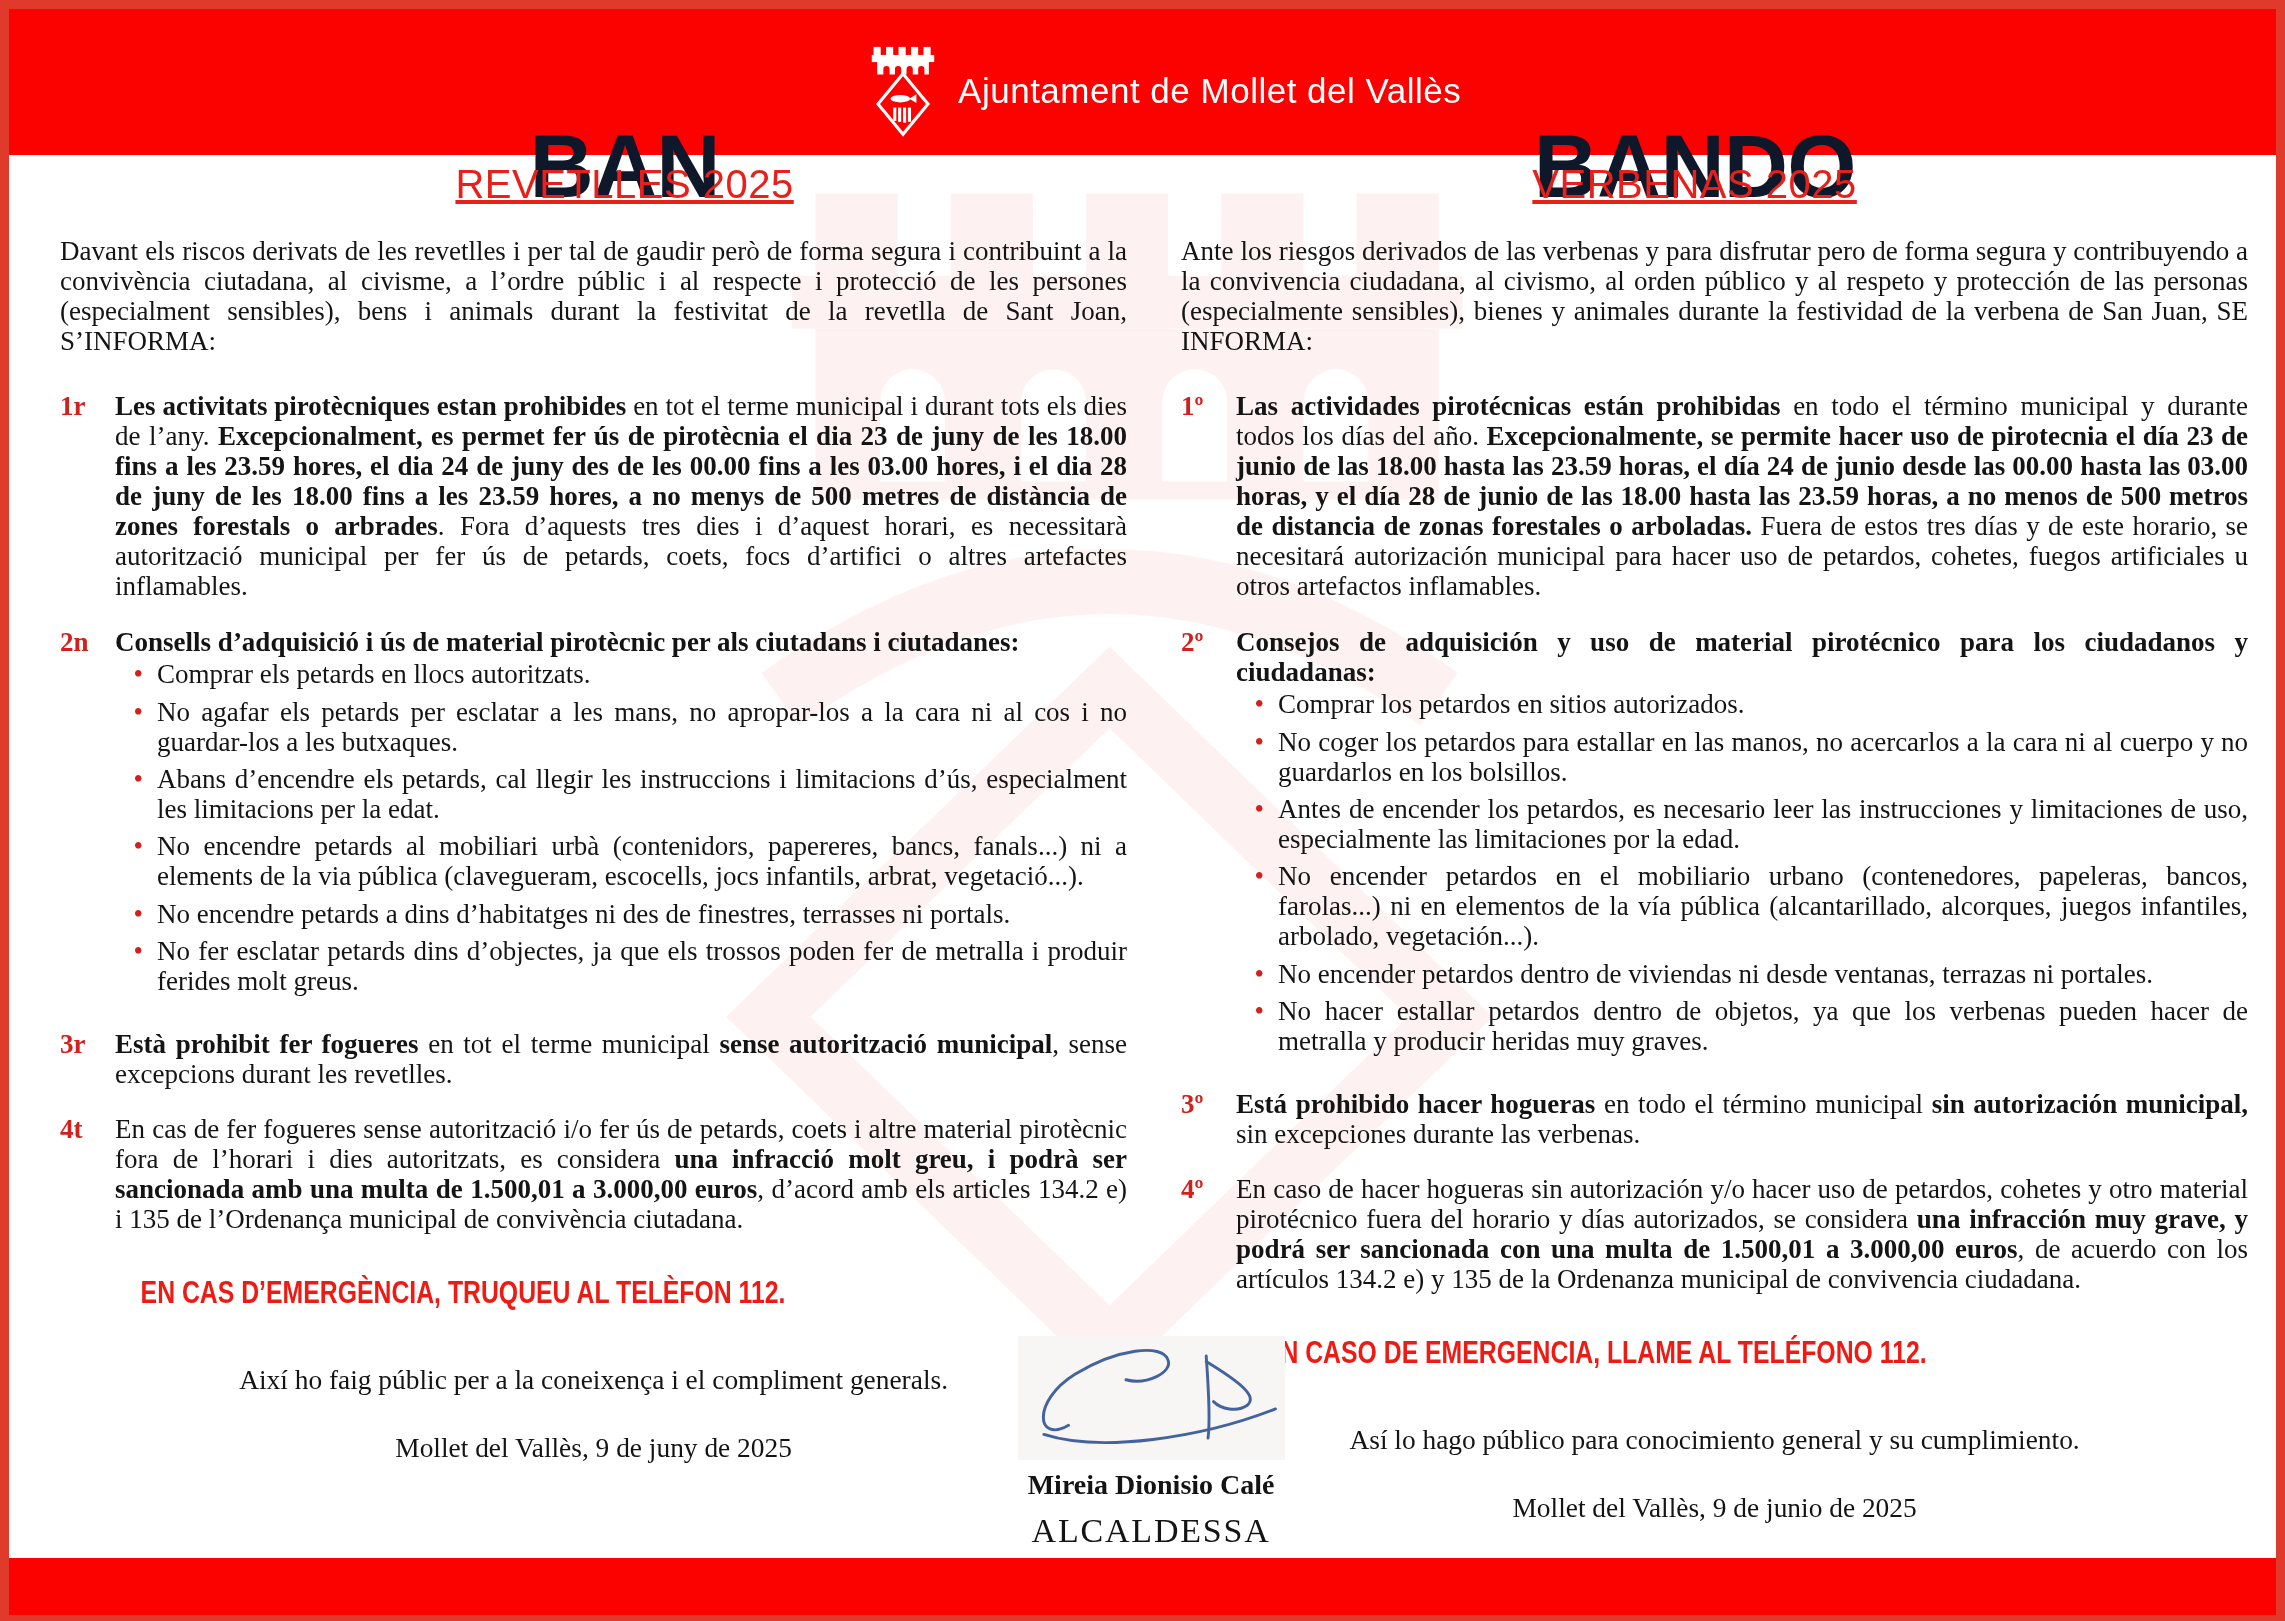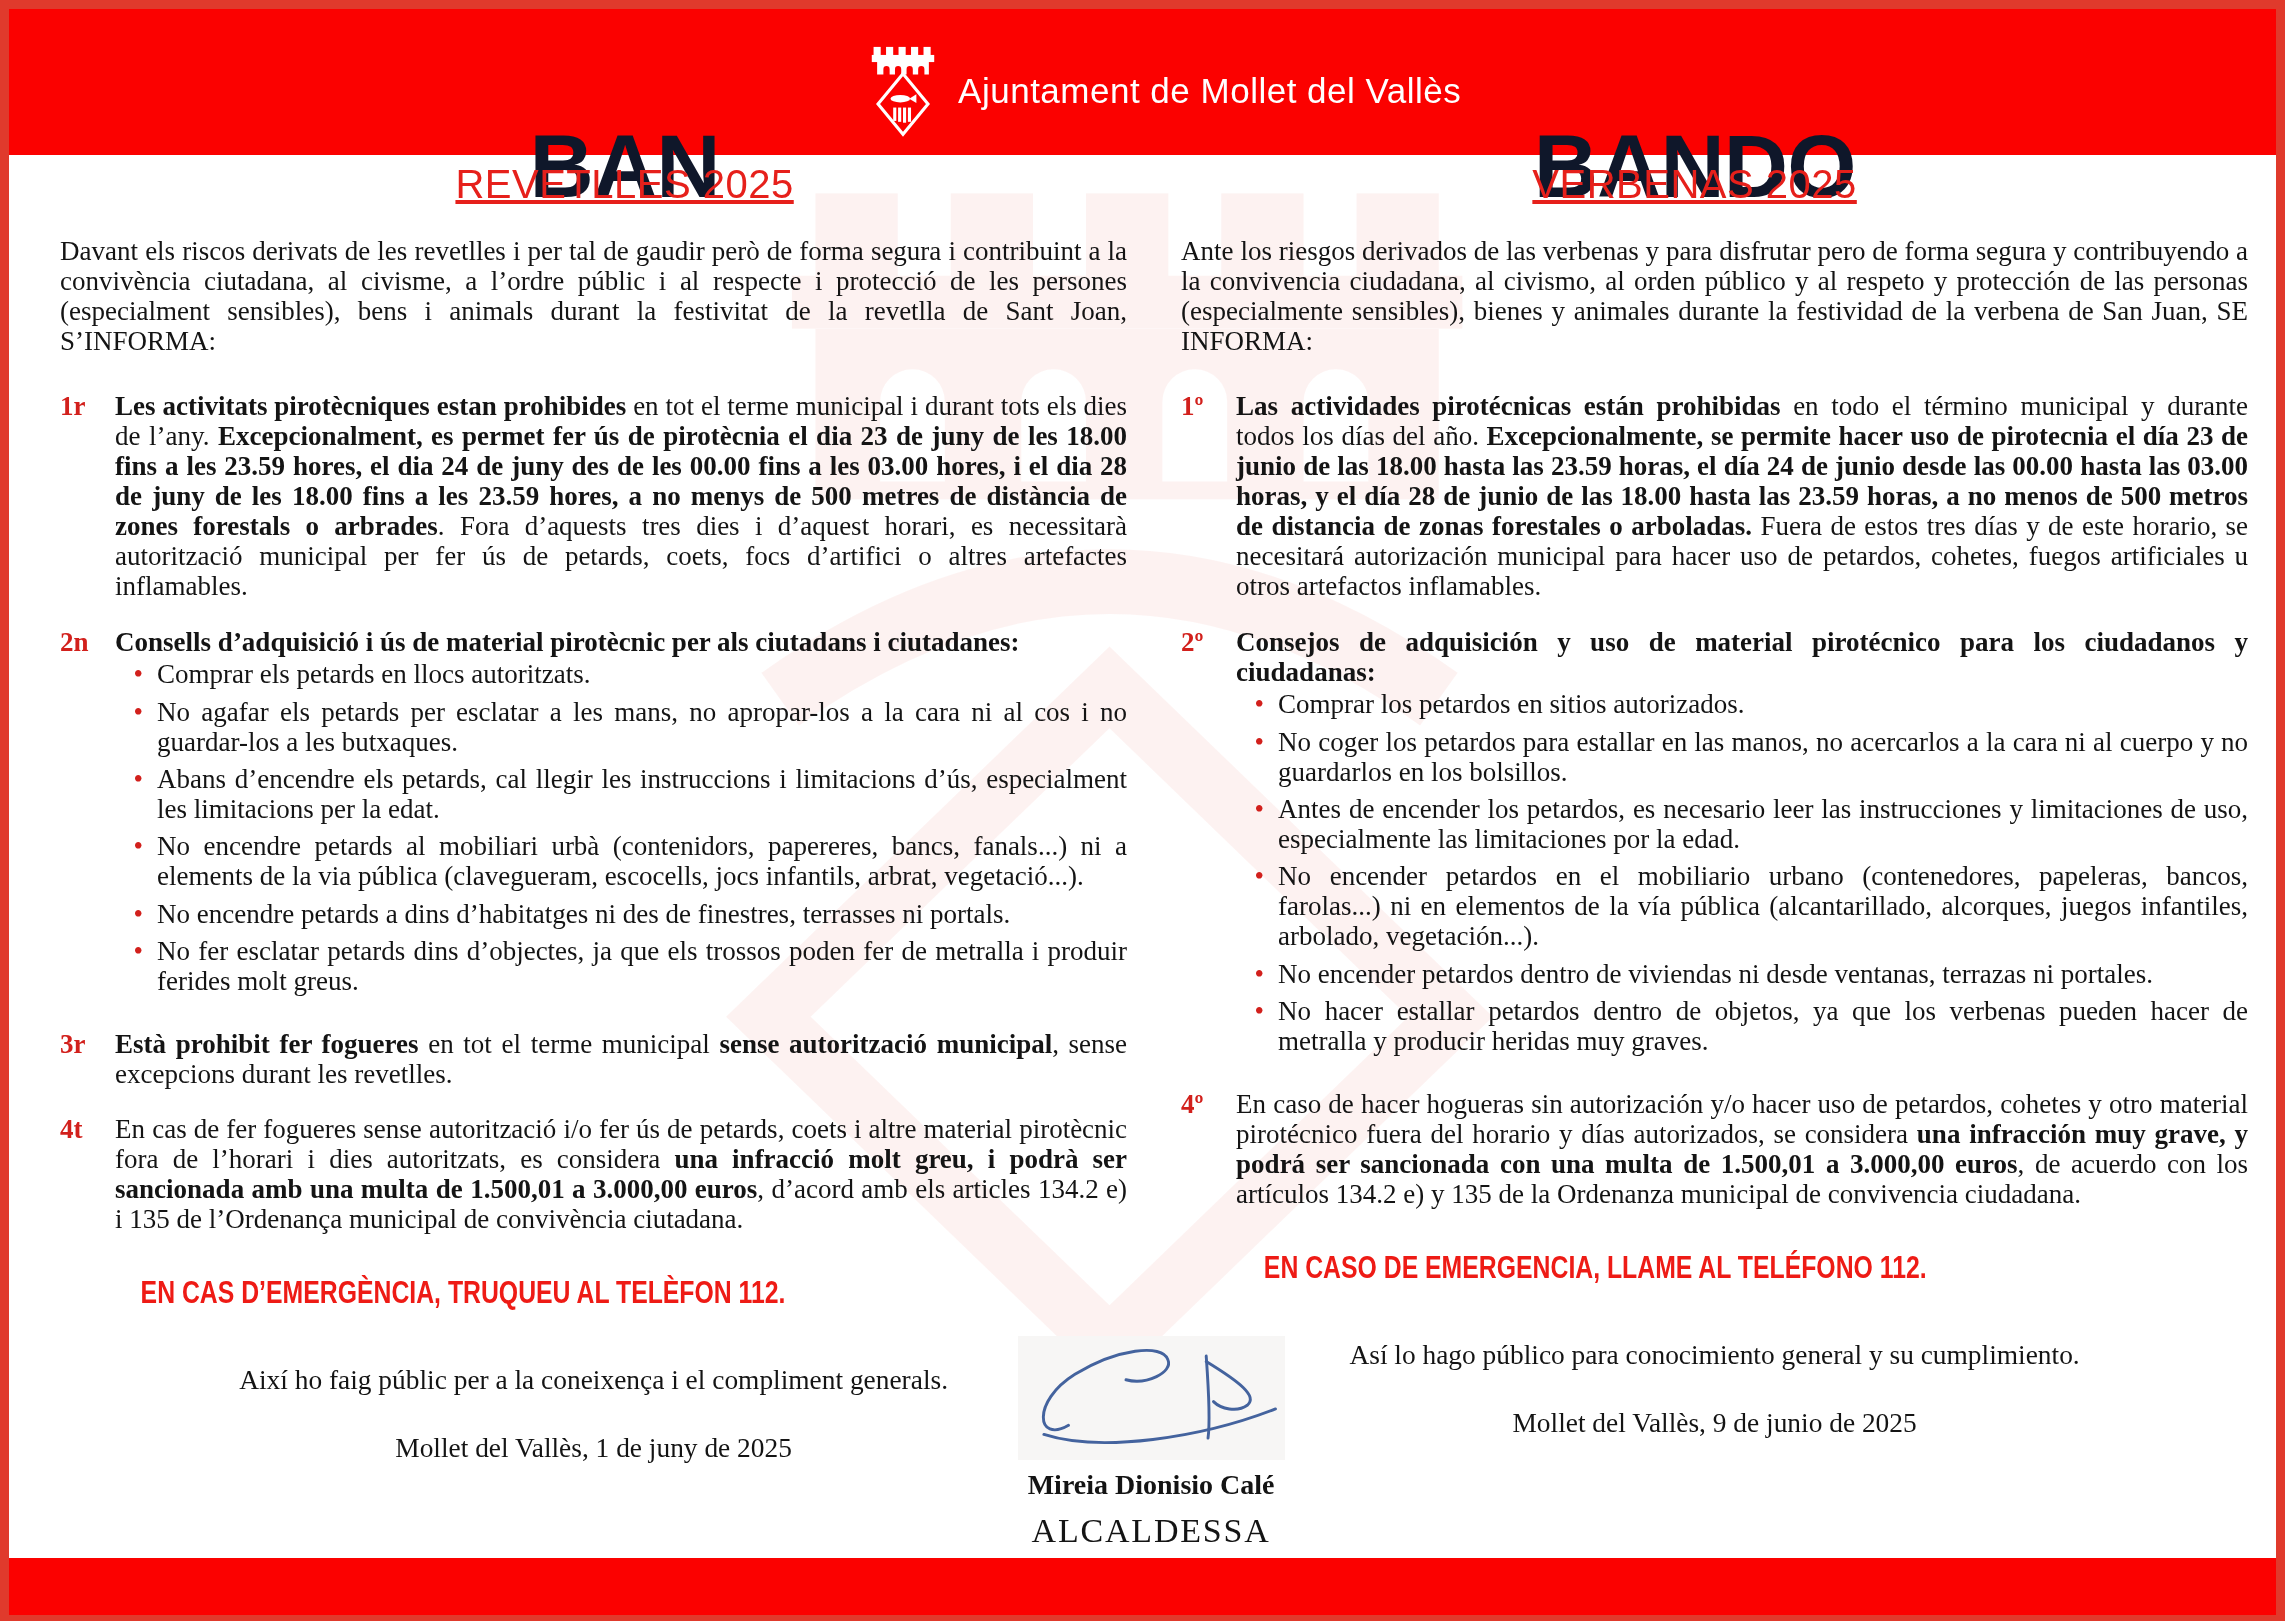--- a/index.html
+++ b/index.html
@@ -155,21 +155,21 @@
       <div class="item-body"><span class="rb">Està prohibit fer fogueres </span><span>en tot el terme municipal </span><span class="rb">sense autorització municipal</span><span>, sense excepcions durant les revetlles.</span></div>
     </div>
 
     <div class="item gap-sm">
       <span class="num">4t</span>
       <div class="item-body"><span>En cas de fer fogueres sense autorització i/o fer ús de petards, coets i altre material pirotècnic fora de l’horari i dies autoritzats, es considera </span><span class="rb">una infracció molt greu, i podrà ser sancionada amb una multa de 1.500,01 a 3.000,00 euros</span><span>, d’acord amb els articles 134.2 e) i 135 de l’Ordenança municipal de convivència ciutadana.</span></div>
     </div>
 
     <p class="emergency"><span class="squeeze">EN CAS D’EMERGÈNCIA, TRUQUEU AL TELÈFON 112.</span></p>
     <p class="closing">Així ho faig públic per a la coneixença i el compliment generals.</p>
-    <p class="dateline">Mollet del Vallès, 1 de juny de 2025</p>
+    <p class="dateline">Mollet del Vallès, 9 de juny de 2025</p>
   </section>
 
   <section class="col col-right">
     <p class="intro">Ante los riesgos derivados de las verbenas y para disfrutar pero de forma segura y contribuyendo a la convivencia ciudadana, al civismo, al orden público y al respeto y protección de las personas (especialmente sensibles), bienes y animales durante la festividad de la verbena de San Juan, SE INFORMA:</p>
 
     <div class="item">
       <span class="num">1º</span>
       <div class="item-body"><span class="rb">Las actividades pirotécnicas están prohibidas </span><span>en todo el término municipal y durante todos los días del año. </span><span class="rb">Excepcionalmente, se permite hacer uso de pirotecnia el día 23 de junio de las 18.00 hasta las 23.59 horas, el día 24 de junio desde las 00.00 hasta las 03.00 horas, y el día 28 de junio de las 18.00 hasta las 23.59 horas, a no menos de 500 metros de distancia de zonas forestales o arboladas.</span><span> Fuera de estos tres días y de este horario, se necesitará autorización municipal para hacer uso de petardos, cohetes, fuegos artificiales u otros artefactos inflamables.</span></div>
     </div>
 
@@ -181,20 +181,24 @@
           <li><span class="marker">•</span><span>Comprar los petardos en sitios autorizados.</span></li>
           <li><span class="marker">•</span><span>No coger los petardos para estallar en las manos, no acercarlos a la cara ni al cuerpo y no guardarlos en los bolsillos.</span></li>
           <li><span class="marker">•</span><span>Antes de encender los petardos, es necesario leer las instrucciones y limitaciones de uso, especialmente las limitaciones por la edad.</span></li>
           <li><span class="marker">•</span><span>No encender petardos en el mobiliario urbano (contenedores, papeleras, bancos, farolas...) ni en elementos de la vía pública (alcantarillado, alcorques, juegos infantiles, arbolado, vegetación...).</span></li>
           <li><span class="marker">•</span><span>No encender petardos dentro de viviendas ni desde ventanas, terrazas ni portales.</span></li>
           <li><span class="marker">•</span><span>No hacer estallar petardos dentro de objetos, ya que los verbenas pueden hacer de metralla y producir heridas muy graves.</span></li>
         </ul>
       </div>
     </div>
 
+    <div class="item gap-lg">
+      <span class="num">3º</span>
+      <div class="item-body"><span class="rb">Está prohibido hacer hogueras </span><span>en todo el término municipal </span><span class="rb">sin autorización municipal,</span><span> sin excepciones durante las verbenas.</span></div>
+    </div>
 
     <div class="item gap-sm">
       <span class="num">4º</span>
       <div class="item-body"><span>En caso de hacer hogueras sin autorización y/o hacer uso de petardos, cohetes y otro material pirotécnico fuera del horario y días autorizados, se considera </span><span class="rb">una infracción muy grave, y podrá ser sancionada con una multa de 1.500,01 a 3.000,00 euros</span><span>, de acuerdo con los artículos 134.2 e) y 135 de la Ordenanza municipal de convivencia ciudadana.</span></div>
     </div>
 
     <p class="emergency"><span class="squeeze">EN CASO DE EMERGENCIA, LLAME AL TELÉFONO 112.</span></p>
     <p class="closing">Así lo hago público para conocimiento general y su cumplimiento.</p>
     <p class="dateline">Mollet del Vallès, 9 de junio de 2025</p>
   </section>

